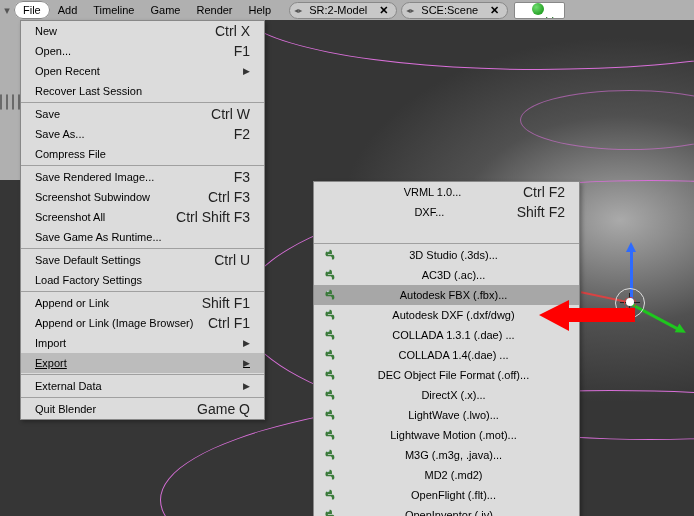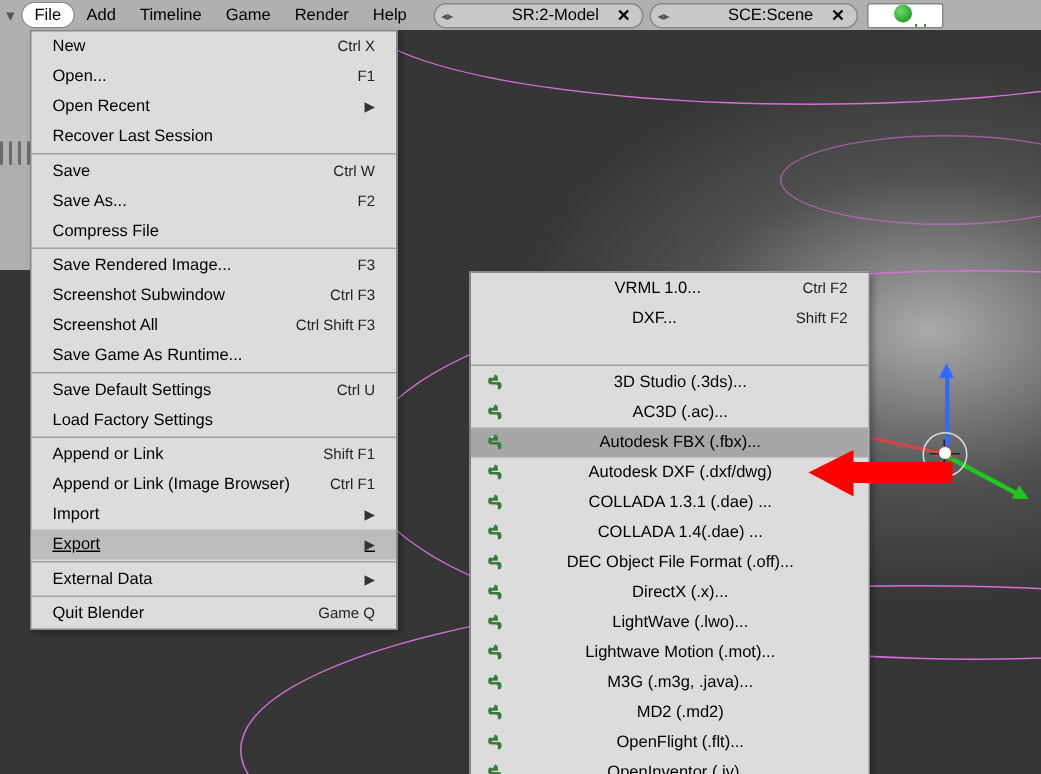--- a/index.html
+++ b/index.html
@@ -45,21 +45,21 @@
     display: inline-flex;
     align-items: center;
     background: #c8c8c8;
     border: 1px solid #888;
     border-radius: 10px;
     height: 17px;
     padding: 0 6px 0 4px;
     margin-left: 4px;
   }
   .hdr-tri { font-size: 8px; color: #555; margin-right: 3px; }
-  .hdr-field span.txt { padding: 0 4px; margin-left: 32px; }
+  .hdr-field span.txt { padding: 0 4px; }
   .hdr-x {
     width: 13px; height: 13px;
     display: inline-flex; align-items: center; justify-content: center;
     font-weight: bold; color: #000;
     margin-left: 6px;
     border-radius: 3px;
   }
   .url-field {
     display: inline-flex;
     align-items: center;
@@ -203,21 +203,21 @@
     height: 20px;
     white-space: nowrap;
   }
   .menu .mi.highlight { background: #bcbcbc; text-decoration: underline; }
   .menu .sep {
     height: 1px;
     background: #a0a0a0;
     margin: 1px 0;
   }
   .menu .mi .lbl { }
-  .menu .mi .rt { color: #222; font-size: 10px; }
+  .menu .mi .rt { color: #222; font-size: 14px; }
   .menu .mi .sub-caret { font-size: 9px; color: #333; margin-left: 24px; }
 
   .file-menu {
     top: 20px; left: 20px;
     width: 245px;
   }
   .export-menu {
     top: 181px; left: 313px;
     width: 267px;
   }

